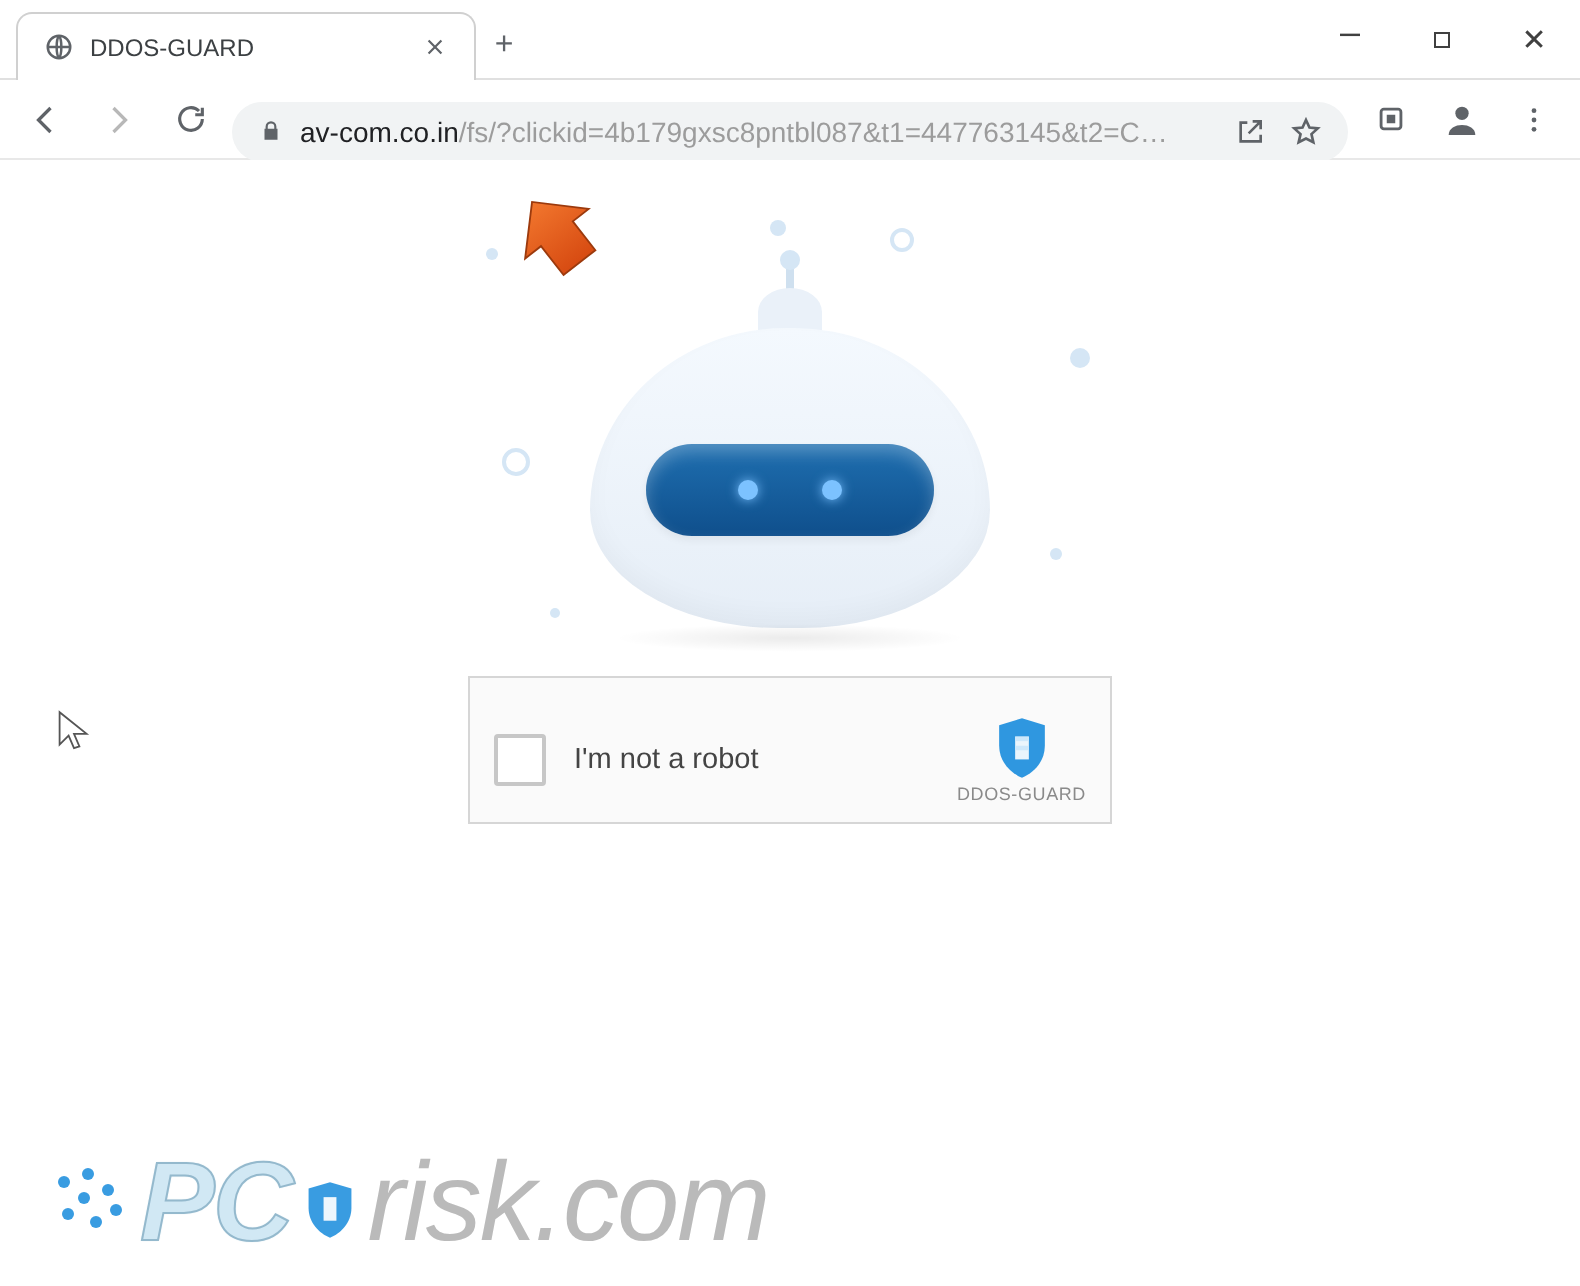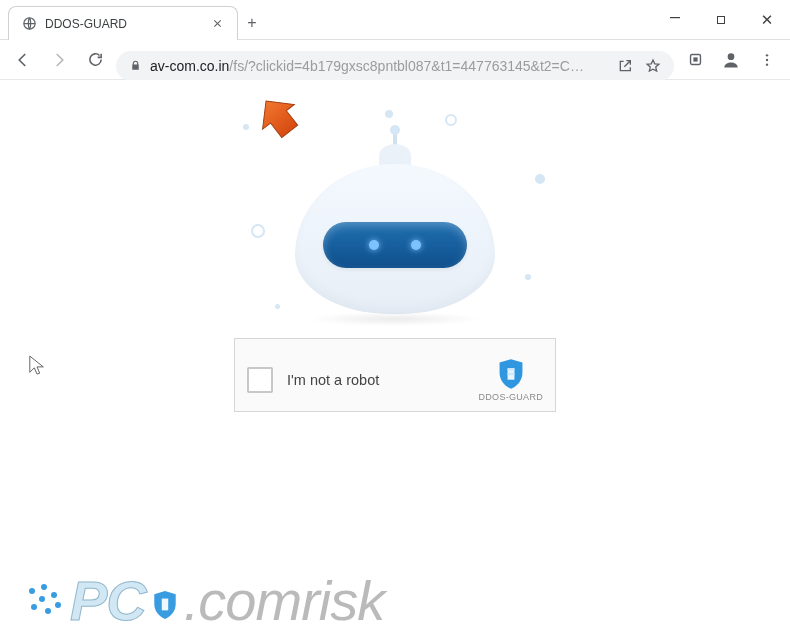--- a/index.html
+++ b/index.html
@@ -238,18 +238,18 @@
       </svg>
     </span>
     <span class="wm-text">
       <span class="wm-pc">PC</span>
       <span class="wm-shield">
         <svg viewBox="0 0 24 28" width="26" height="30">
           <path d="M12 1 L22 4 V13 C22 20 17 25 12 27 C7 25 2 20 2 13 V4 Z" fill="#2f97e0"></path>
           <rect x="9" y="8" width="6" height="11" fill="#fff" opacity="0.92"></rect>
         </svg>
       </span>
+      <span class="wm-risk">risk</span>
       <span class="wm-risk">.com</span>
-      <span class="wm-risk">risk</span>
     </span>
   </div>
 
 </div>
 
 </body></html>

